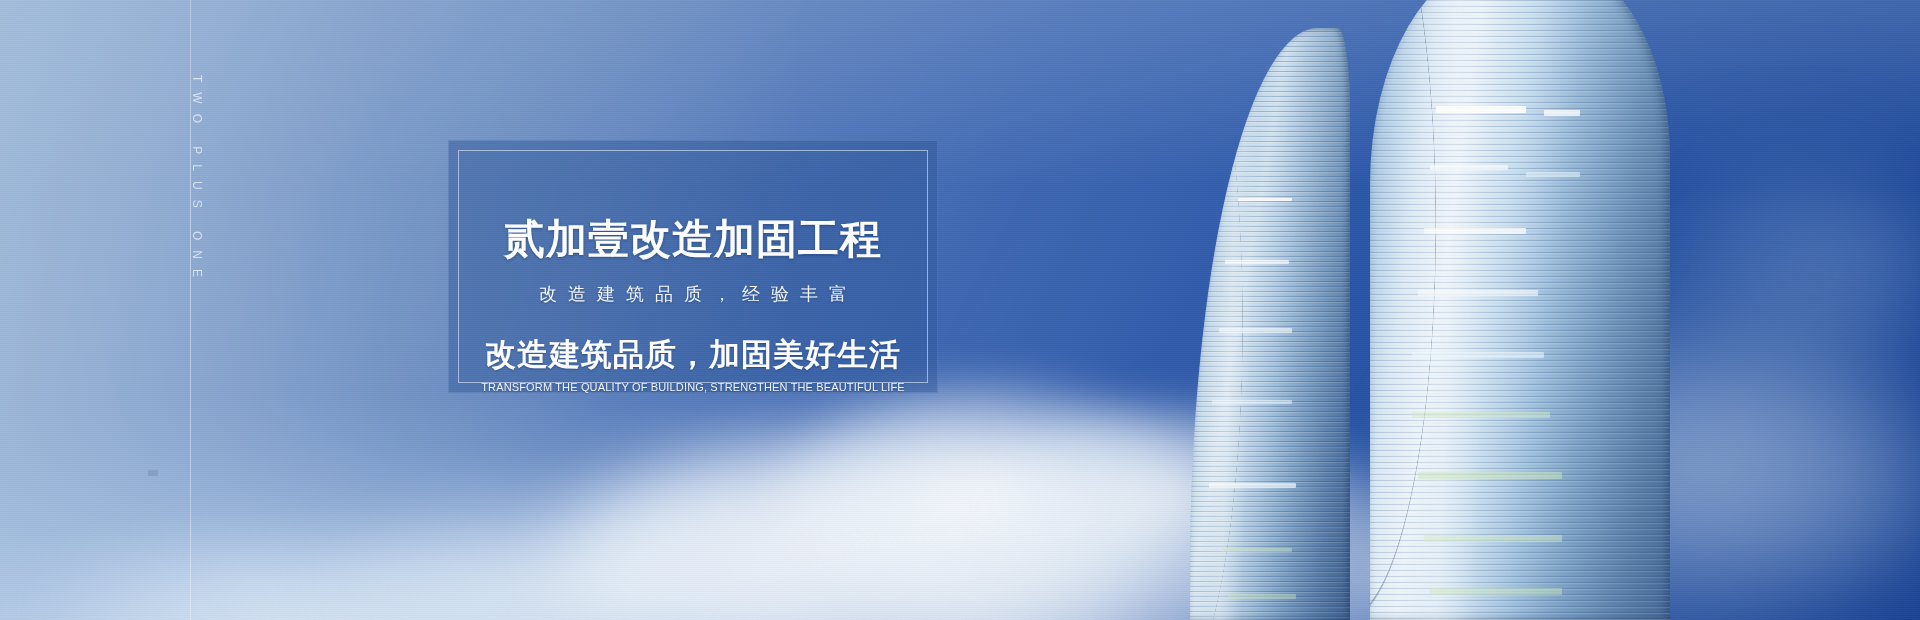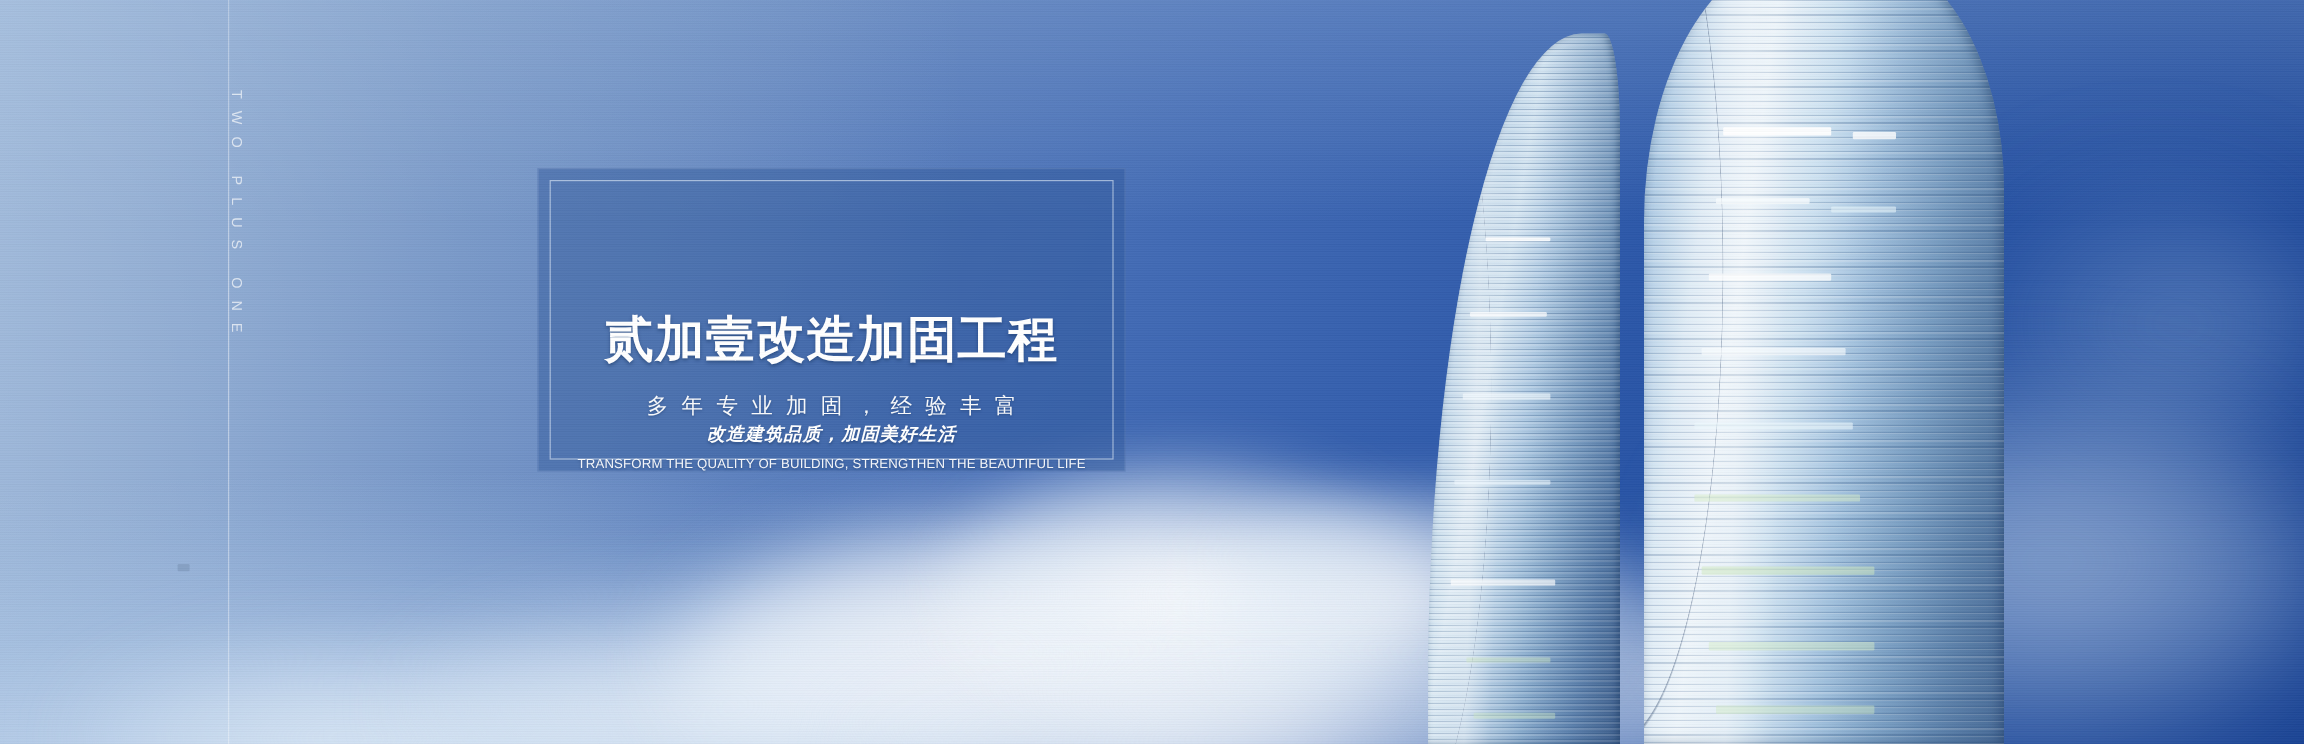--- a/index.html
+++ b/index.html
@@ -175,25 +175,24 @@
     letter-spacing:1px;white-space:nowrap;
     text-shadow:0 1px 3px rgba(12,40,82,.45);
   }
   .t-sub{
     margin-top:25px;
     color:rgba(255,255,255,.97);font-size:18px;font-weight:400;line-height:1;
     letter-spacing:11px;white-space:nowrap;padding-left:11px;
     text-shadow:0 1px 2px rgba(12,40,82,.40);
   }
   .t-tag{
-    margin-top:8px;
-    color:#ffffff;font-size:15px;font-weight:700;line-height:1;
+    margin-top:36px;
+    color:#ffffff;font-size:31px;font-weight:700;line-height:1;
     letter-spacing:1px;white-space:nowrap;
     text-shadow:0 1px 2px rgba(12,40,82,.40);
-    font-style:italic;
   }
   .t-en{
     margin-top:12px;
     color:rgba(255,255,255,.95);font-size:11px;font-weight:400;line-height:1;
     letter-spacing:.15px;white-space:nowrap;
     text-shadow:0 1px 2px rgba(12,40,82,.35);
   }
 
   
   .grain{position:absolute;inset:0;opacity:.05;
@@ -257,20 +256,20 @@
   </div>
 
   <div class="vrule"></div>
   <div class="vlabel">TWO PLUS ONE</div>
   <div class="vmark"></div>
 
   <div class="panel">
     <div class="panel-inner"></div>
     <div class="panel-content">
       <div class="t-title">贰加壹改造加固工程</div>
-      <div class="t-sub">多年专业加固，经验丰富</div>
+      <div class="t-sub">改造建筑品质，经验丰富</div>
       <div class="t-tag">改造建筑品质，加固美好生活</div>
       <div class="t-en">TRANSFORM THE QUALITY OF BUILDING, STRENGTHEN THE BEAUTIFUL LIFE</div>
     </div>
   </div>
 
   <div class="grain"></div>
 </div>
 
 </body></html>

